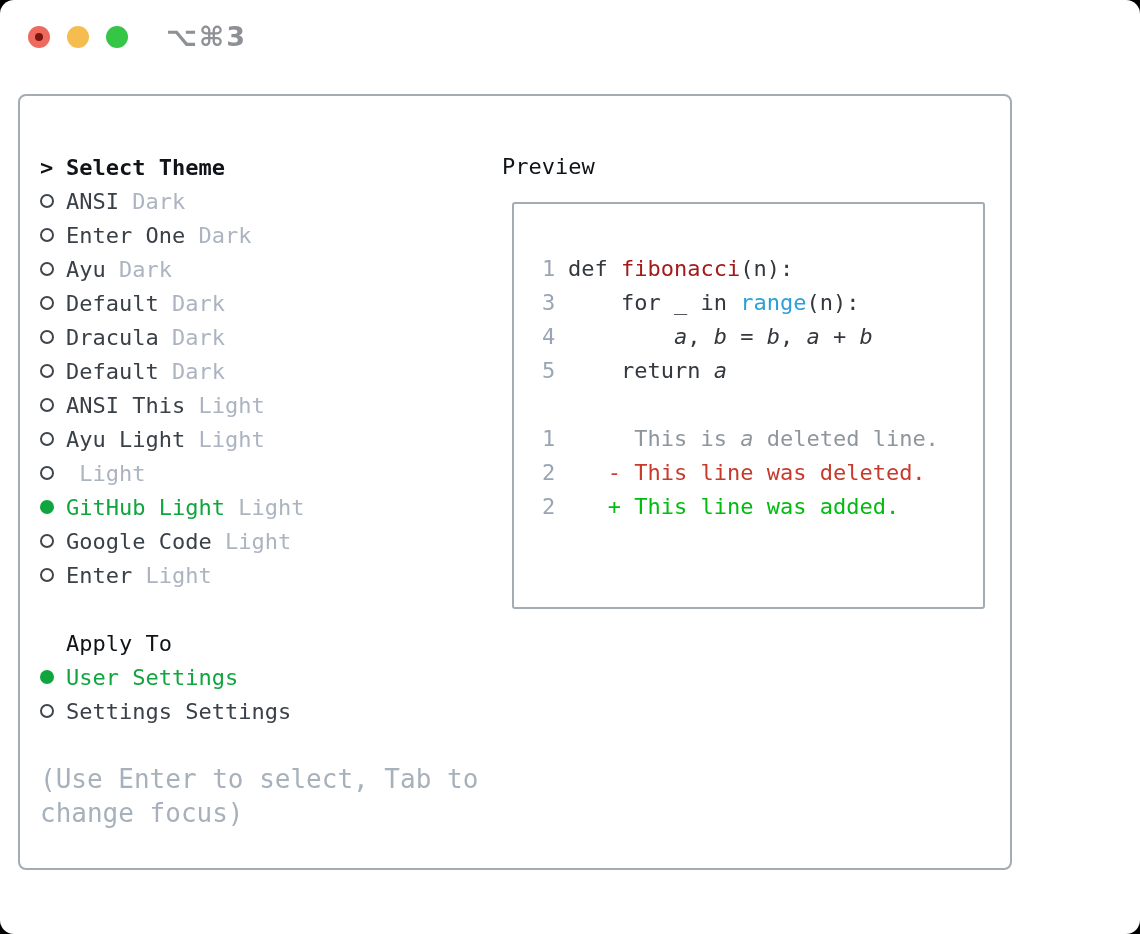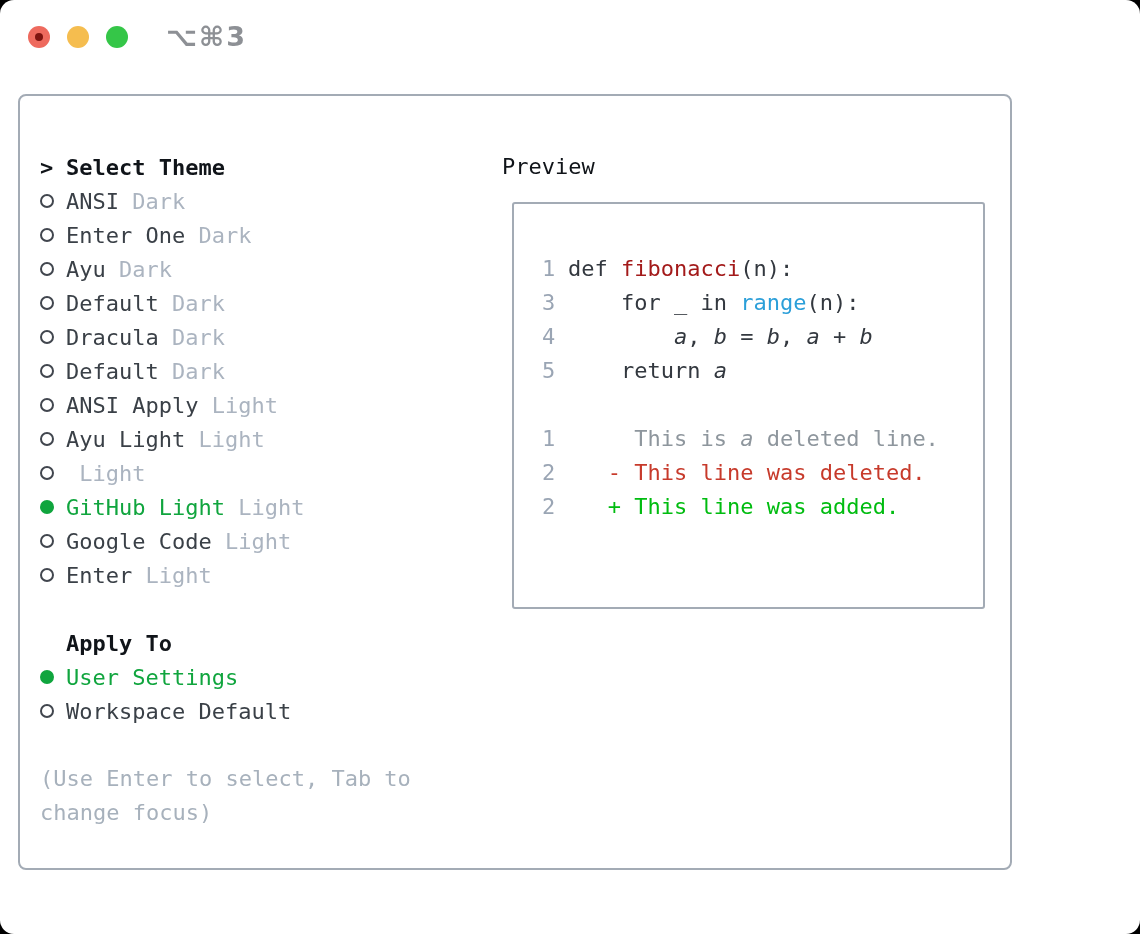--- a/index.html
+++ b/index.html
@@ -57,23 +57,23 @@
   .row{display:flex;align-items:center;height:34px;font-size:22px;color:var(--text-dark);white-space:pre;}
   .row .bullet{
     width:14px;height:14px;border-radius:50%;border:2px solid #41464e;
     margin-right:12px;flex:none;
   }
   .row .bullet.on{background:var(--accent-green);border-color:var(--accent-green);}
   .row.selected .name{color:var(--accent-green);}
   .row .tag{color:var(--tag-gray);margin-left:1ch;}
   .row.header{font-weight:bold;color:var(--header-black);}
   .row.header .prompt{width:14px;margin-right:12px;flex:none;font-weight:bold;}
-  .row.subheader{font-weight:bold;color:var(--header-black);padding-left:26px;}
+  .row.subheader{font-weight:normal;color:var(--header-black);padding-left:26px;}
   .spacer{height:34px;}
-  .hint{font-size:22px;line-height:34px;color:var(--hint-gray);white-space:pre;}
+  .hint{font-size:26px;line-height:34px;color:var(--hint-gray);white-space:pre;}
   
   .preview-header{
     position:absolute;left:482px;top:54px;height:34px;line-height:34px;
     font-size:22px;font-weight:normal;color:var(--header-black);
   }
   .preview-box{
     position:absolute;left:492px;top:106px;width:473px;height:407px;
     border:2px solid var(--border-gray);border-radius:3px;background:#fff;
     padding-top:48px;overflow:hidden;
   }
@@ -106,35 +106,35 @@
         <span class="prompt">&gt;</span><span>Select Theme</span>
       </div>
 
       <div>
           <div class="row"><span class="bullet"></span><span class="name">ANSI</span><span class="tag">Dark</span></div>
           <div class="row"><span class="bullet"></span><span class="name">Enter One</span><span class="tag">Dark</span></div>
           <div class="row"><span class="bullet"></span><span class="name">Ayu</span><span class="tag">Dark</span></div>
           <div class="row"><span class="bullet"></span><span class="name">Default</span><span class="tag">Dark</span></div>
           <div class="row"><span class="bullet"></span><span class="name">Dracula</span><span class="tag">Dark</span></div>
           <div class="row"><span class="bullet"></span><span class="name">Default</span><span class="tag">Dark</span></div>
-          <div class="row"><span class="bullet"></span><span class="name">ANSI Apply</span><span class="tag">Light</span></div>
+          <div class="row"><span class="bullet"></span><span class="name">ANSI This</span><span class="tag">Light</span></div>
           <div class="row"><span class="bullet"></span><span class="name">Ayu Light</span><span class="tag">Light</span></div>
           <div class="row"><span class="bullet"></span><span class="tag">Light</span></div>
           <div class="row selected"><span class="bullet on"></span><span class="name">GitHub Light</span><span class="tag">Light</span></div>
           <div class="row"><span class="bullet"></span><span class="name">Google Code</span><span class="tag">Light</span></div>
           <div class="row"><span class="bullet"></span><span class="name">Enter</span><span class="tag">Light</span></div>
         </div>
 
       <div class="spacer"></div>
 
       <div class="row subheader">Apply To</div>
 
       <div>
           <div class="row selected"><span class="bullet on"></span><span class="name">User Settings</span></div>
-          <div class="row"><span class="bullet"></span><span class="name">Workspace Default</span></div>
+          <div class="row"><span class="bullet"></span><span class="name">Settings Settings</span></div>
         </div>
 
       <div class="spacer"></div>
 
       <div class="hint">(Use Enter to select, Tab to</div>
       <div class="hint">change focus)</div>
     </div>
 
     <div class="preview-header">Preview</div>
 

